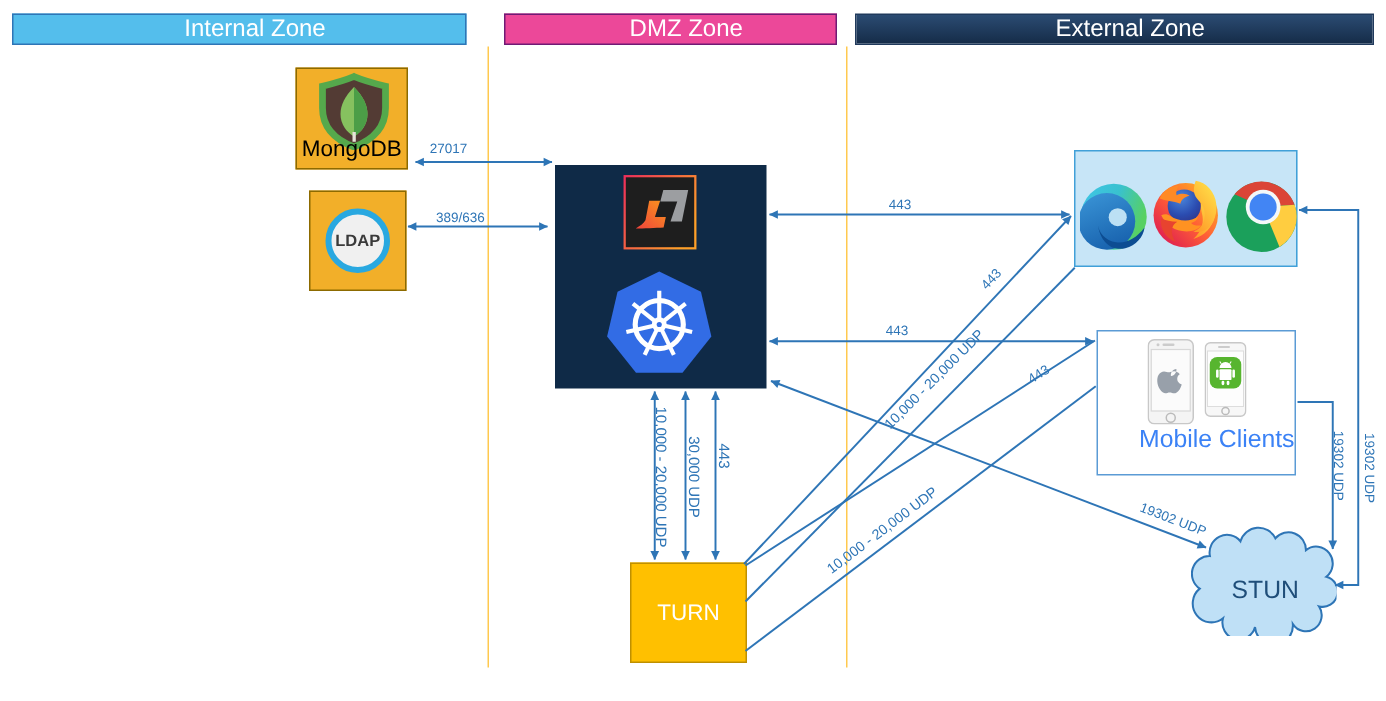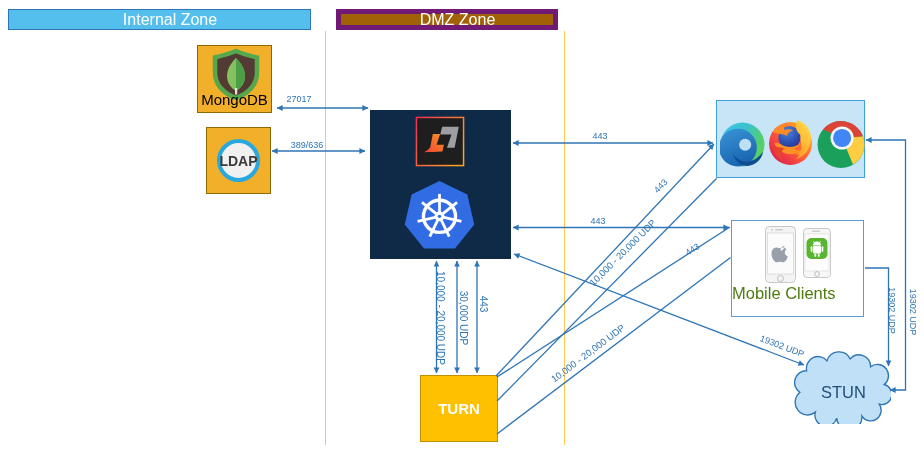--- a/index.html
+++ b/index.html
@@ -11,35 +11,36 @@
   .lbl{fill:#2E75B6;font-size:9px;font-family:"Liberation Sans",sans-serif;}
 </style>
 </head>
 <body>
 <div id="canvas">
 
   <div class="abs" style="left:324.5px;top:31px;width:1.5px;height:414px;background:#FFC94F;"></div>
   <div class="abs" style="left:563.5px;top:31px;width:1.5px;height:414px;background:#FFC94F;"></div>
 
   <div class="hdr" style="left:8px;width:303px;background:#54BEEC;border:1.5px solid #2E75B6;">Internal Zone</div>
-  <div class="hdr" style="left:336px;width:222px;background:#a16207;border:5px solid #701a75;">DMZ Zone</div>
+  <div class="hdr" style="left:336px;width:222px;background:#ec4899;border:1px solid #701a75;">DMZ Zone</div>
+  <div class="hdr" style="left:570px;width:346px;background:linear-gradient(#2B4B72,#152C48);border:1px solid #203A5C;">External Zone</div>
 
   <div class="abs" style="left:197px;top:45px;width:75px;height:68px;background:#F2AF29;border:1px solid #8C6A00;box-sizing:border-box;">
     <svg class="abs" style="left:12px;top:2px;" width="52" height="52" viewBox="0 0 52 52">
       <path d="M26 3 C19 6 11 8 5 9.5 L5 24 C5 37 13 45 26 50 C39 45 47 37 47 24 L47 9.5 C41 8 33 6 26 3 Z" fill="#533B34" stroke="#55A94C" stroke-width="4.5"></path>
       <path d="M26 10 C20 16 17 22 17 28 C17 35 21 40 26 43 C31 40 35 35 35 28 C35 22 32 16 26 10 Z" fill="#86C15F"></path>
       <path d="M26 10 C32 16 35 22 35 28 C35 35 31 40 26 43 Z" fill="#4C9E47"></path>
       <rect x="25" y="40" width="2.2" height="6.5" fill="#E8E4D9"></rect>
     </svg>
     <div class="abs" style="left:0;top:45px;width:73px;text-align:center;font-size:15px;color:#000;">MongoDB</div>
   </div>
 
   <div class="abs" style="left:206px;top:127px;width:65px;height:67px;background:#F2AF29;border:1px solid #8C6A00;box-sizing:border-box;">
     <div class="abs" style="left:10px;top:11px;width:43px;height:43px;border-radius:50%;background:#F0F0F0;border:4.5px solid #29A8E0;box-sizing:border-box;
-                display:flex;align-items:center;justify-content:center;font-size:14px;font-weight:bold;color:#3a3a3a;">LDAP</div>
+                display:flex;align-items:center;justify-content:center;font-size:11px;font-weight:bold;color:#3a3a3a;">LDAP</div>
   </div>
 
   <div class="abs" style="left:370px;top:110px;width:141px;height:149px;background:#0F2A47;">
 
     <svg class="abs" style="left:45px;top:6px;" width="50" height="51" viewBox="0 0 50 51">
       <defs>
         <linearGradient id="lsb" x1="0" y1="0" x2="1" y2="0.6">
           <stop offset="0" stop-color="#ED2D5B"></stop>
             <stop offset="1" stop-color="#FFA028"></stop>
         </linearGradient>
@@ -67,21 +68,21 @@
           <line x1="36" y1="34" x2="15.5" y2="38.7"></line>
           <line x1="36" y1="34" x2="19.6" y2="20.9"></line>
         </g>
       </g>
       <circle cx="36" cy="34" r="4.6" fill="#fff"></circle>
       <circle cx="36" cy="34" r="1.6" fill="#326CE5"></circle>
     </svg>
   </div>
 
   <div class="abs" style="left:420px;top:375px;width:78px;height:67px;background:#FFC000;border:1px solid #BF9000;box-sizing:border-box;
-              display:flex;align-items:center;justify-content:center;color:#fff;font-size:15px;font-weight:bold;">TURN</div>
+              display:flex;align-items:center;justify-content:center;color:#fff;font-size:15px;">TURN</div>
 
   <div class="abs" style="left:716px;top:100px;width:149px;height:78px;background:#C7E5F7;border:1px solid #41A0D8;box-sizing:border-box;">
 
     <svg class="abs" style="left:3px;top:21px;" width="45" height="45" viewBox="0 0 44 44">
       <defs>
         <linearGradient id="eg1" x1="0" y1="0" x2="1" y2="0.35">
           <stop offset="0" stop-color="#3FC6E8"></stop>
             <stop offset="0.55" stop-color="#39C1CF"></stop>
             <stop offset="1" stop-color="#57D163"></stop>
         </linearGradient>
@@ -152,21 +153,21 @@
         <path d="M10 17.4 a4 4 0 0 1 8 0 z"></path>
         <line x1="11.2" y1="14.5" x2="10.2" y2="13" stroke="#fff" stroke-width="0.7"></line>
         <line x1="16.8" y1="14.5" x2="17.8" y2="13" stroke="#fff" stroke-width="0.7"></line>
         <rect x="10" y="18.1" width="8" height="7.3" rx="0.8"></rect>
         <rect x="7.7" y="18.3" width="1.7" height="5.5" rx="0.85"></rect>
         <rect x="18.6" y="18.3" width="1.7" height="5.5" rx="0.85"></rect>
         <rect x="11.4" y="25.8" width="1.8" height="3" rx="0.9"></rect>
         <rect x="14.8" y="25.8" width="1.8" height="3" rx="0.9"></rect>
       </g>
     </svg>
-    <div class="abs" style="left:0;top:63px;width:131px;text-align:left;font-size:16.5px;color:#4d7c0f;">Mobile Clients</div>
+    <div class="abs" style="left:0;top:63px;width:131px;text-align:right;font-size:16.5px;color:#3b82f6;">Mobile Clients</div>
   </div>
 
   <svg class="abs" style="left:794px;top:349px;" width="97" height="75" viewBox="0 0 100 76" preserveAspectRatio="none">
     <path d="M6 44 A12 12 0 0 1 13 22 A12 12 0 0 1 34 12 A13 13 0 0 1 58 10 A12 12 0 0 1 79 18 A11 11 0 0 1 93 36 A10 10 0 0 1 88 56 A10 10 0 0 1 70 68 A11 11 0 0 1 44 70 A10 10 0 0 1 22 64 A10 10 0 0 1 6 44 Z" fill="#BFE0F6" stroke="#2E75B6" stroke-width="1.4"></path>
     <text x="51" y="50" text-anchor="middle" font-size="17" fill="#1F4E79" font-family="Liberation Sans">STUN</text>
   </svg>
 
   <svg class="abs" style="left:0;top:0;" width="924" height="467" viewBox="0 0 924 467">
     <defs>
       <marker id="ah" viewBox="0 0 6.5 6.5" refX="5.9" refY="3.25" markerWidth="6.5" markerHeight="6.5" markerUnits="userSpaceOnUse" orient="auto-start-reverse">

